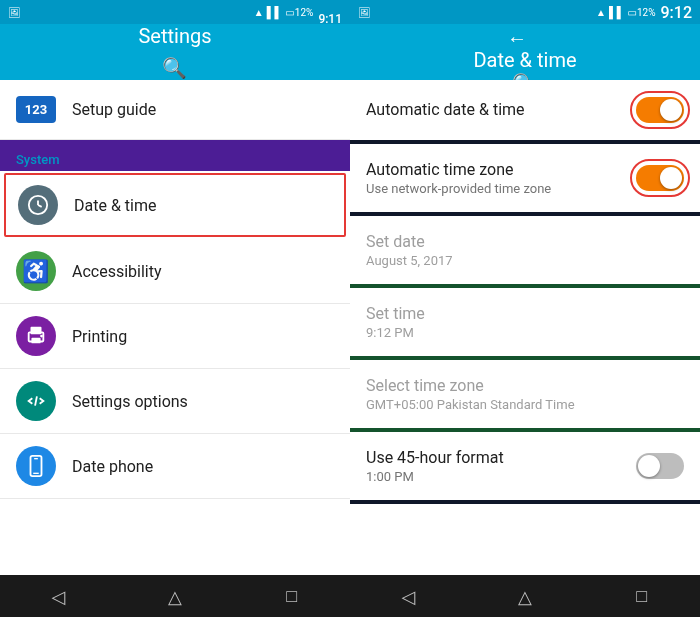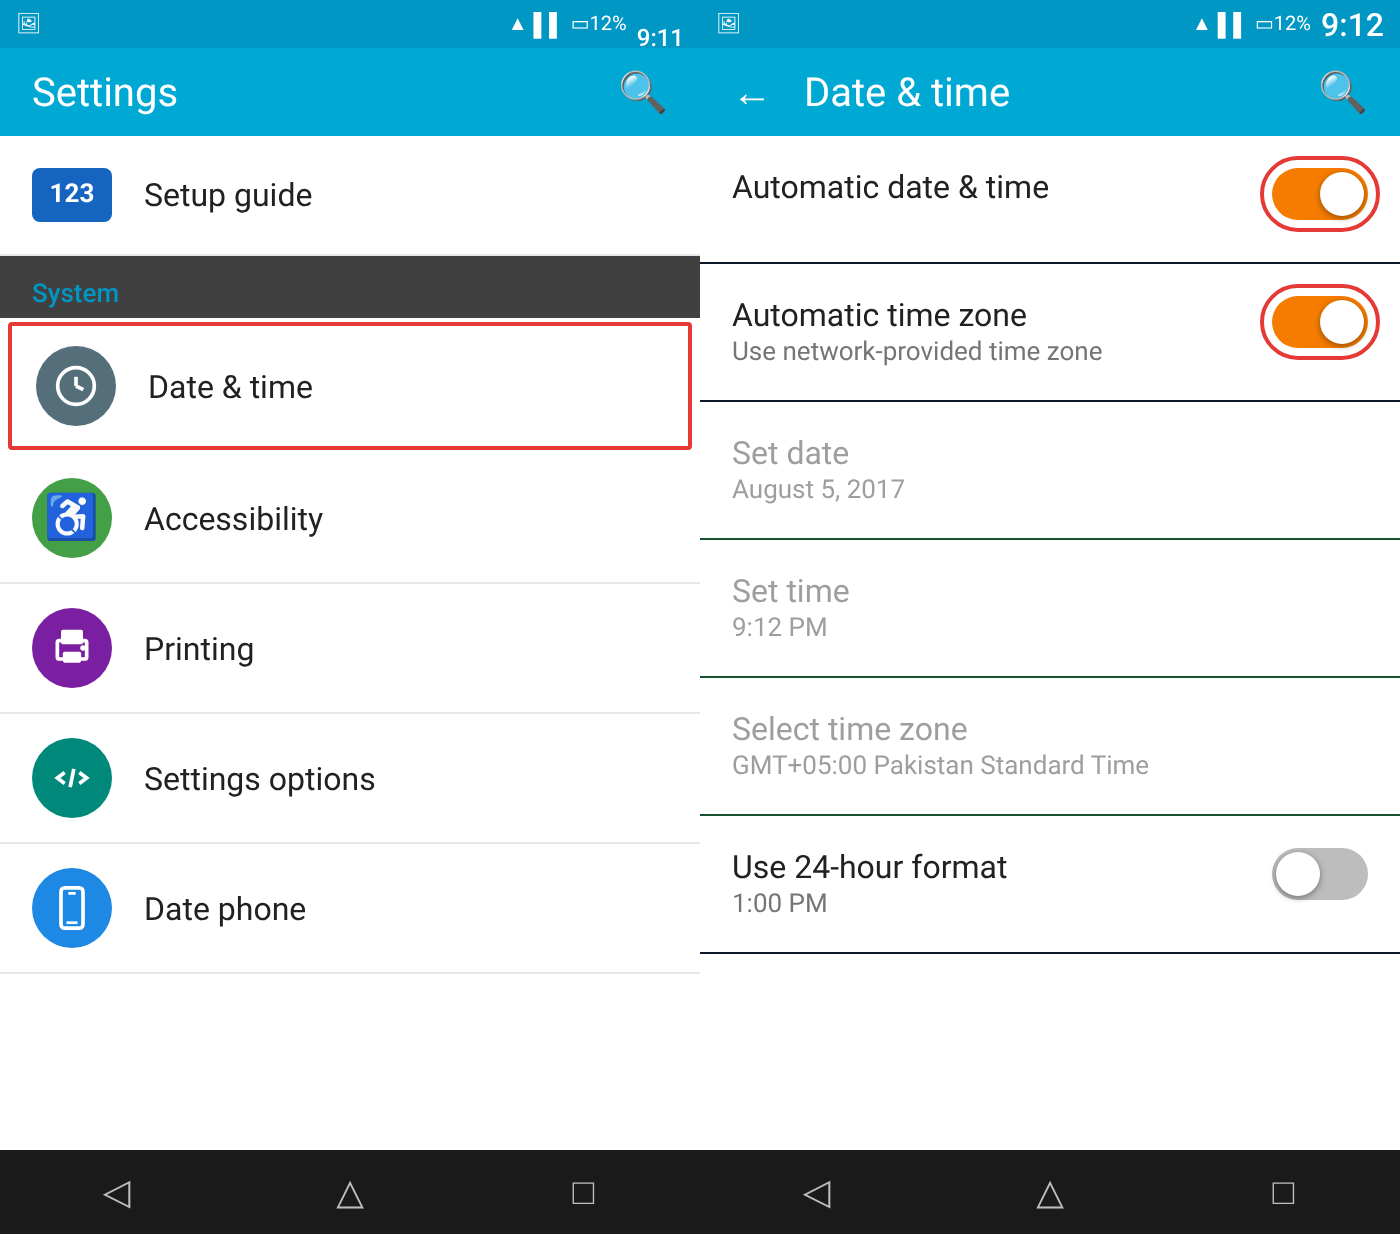--- a/index.html
+++ b/index.html
@@ -41,25 +41,26 @@
       align-items: center;
       gap: 3px;
     }
     .status-icon {
       color: white;
       font-size: 10px;
     }
 
     .toolbar {
       background: #00a8d4;
-      height: 44px;
+      height: 56px;
       display: flex;
       align-items: center;
       padding: 0 16px;
       flex-shrink: 0;
+      flex-direction: column;
     }
     .toolbar-title {
       color: white;
       font-size: 20px;
       font-weight: 400;
       flex: 1;
     }
     .toolbar-icon {
       color: white;
       font-size: 20px;
@@ -114,21 +115,21 @@
     .item-text {
       font-size: 16px;
       color: #212121;
     }
 
     .section-header {
       padding: 12px 16px 4px 16px;
       font-size: 13px;
       color: #0097c4;
       font-weight: 500;
-      background: #404040;
+      background: #4c1d95;
     }
 
     .setup-item {
       display: flex;
       align-items: center;
       padding: 12px 16px;
       border-bottom: 1px solid #e8e8e8;
       background: white;
       min-height: 60px;
     }
@@ -140,23 +141,23 @@
       padding: 6px 8px;
       border-radius: 4px;
       margin-right: 16px;
       min-width: 40px;
       text-align: center;
     }
 
     
     .dt-setting-item {
       padding: 16px 16px;
-      border-bottom: 1px solid #0f172a;
-      display: flex;
-      align-items: flex-start;
+      border-bottom: 4px solid #0f172a;
+      display: flex;
+      align-items: center;
       justify-content: space-between;
       background: white;
       min-height: 64px;
     }
     .dt-setting-text {
       flex: 1;
     }
     .dt-setting-title {
       font-size: 16px;
       color: #212121;
@@ -206,21 +207,21 @@
       background: white;
       border-radius: 50%;
       position: absolute;
       top: 2px;
       left: 2px;
       box-shadow: 0 1px 3px rgba(0,0,0,0.4);
     }
 
     .dt-static-item {
       padding: 16px 16px;
-      border-bottom: 1px solid #14532d;
+      border-bottom: 4px solid #14532d;
       background: white;
       min-height: 64px;
       cursor: pointer;
     }
     .dt-static-title {
       font-size: 16px;
       color: #9e9e9e;
       margin-bottom: 2px;
     }
     .dt-static-value {
@@ -401,21 +402,21 @@
       <div class="dt-static-value">9:12 PM</div>
     </div>
 
     <div class="dt-static-item">
       <div class="dt-static-title">Select time zone</div>
       <div class="dt-static-value">GMT+05:00 Pakistan Standard Time</div>
     </div>
 
     <div class="dt-setting-item">
       <div class="dt-setting-text">
-        <div class="dt-setting-title">Use 24-hour format</div>
+        <div class="dt-setting-title">Use 45-hour format</div>
         <div class="dt-setting-subtitle">1:00 PM</div>
       </div>
       <div class="toggle-off"></div>
     </div>
 
   </div>
 
   <div class="nav-bar">
     <div class="nav-btn">◁</div>
     <div class="nav-btn">△</div>

